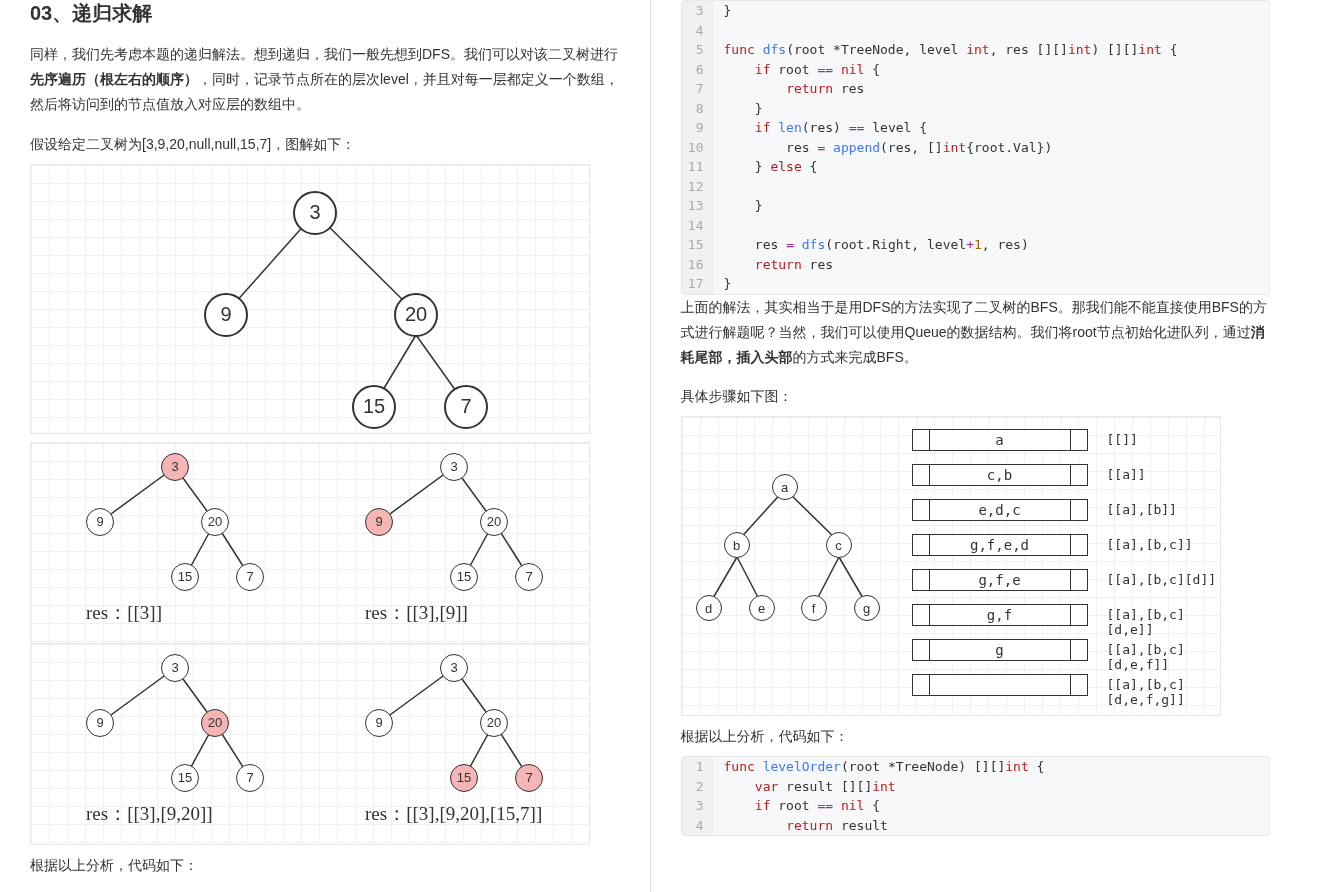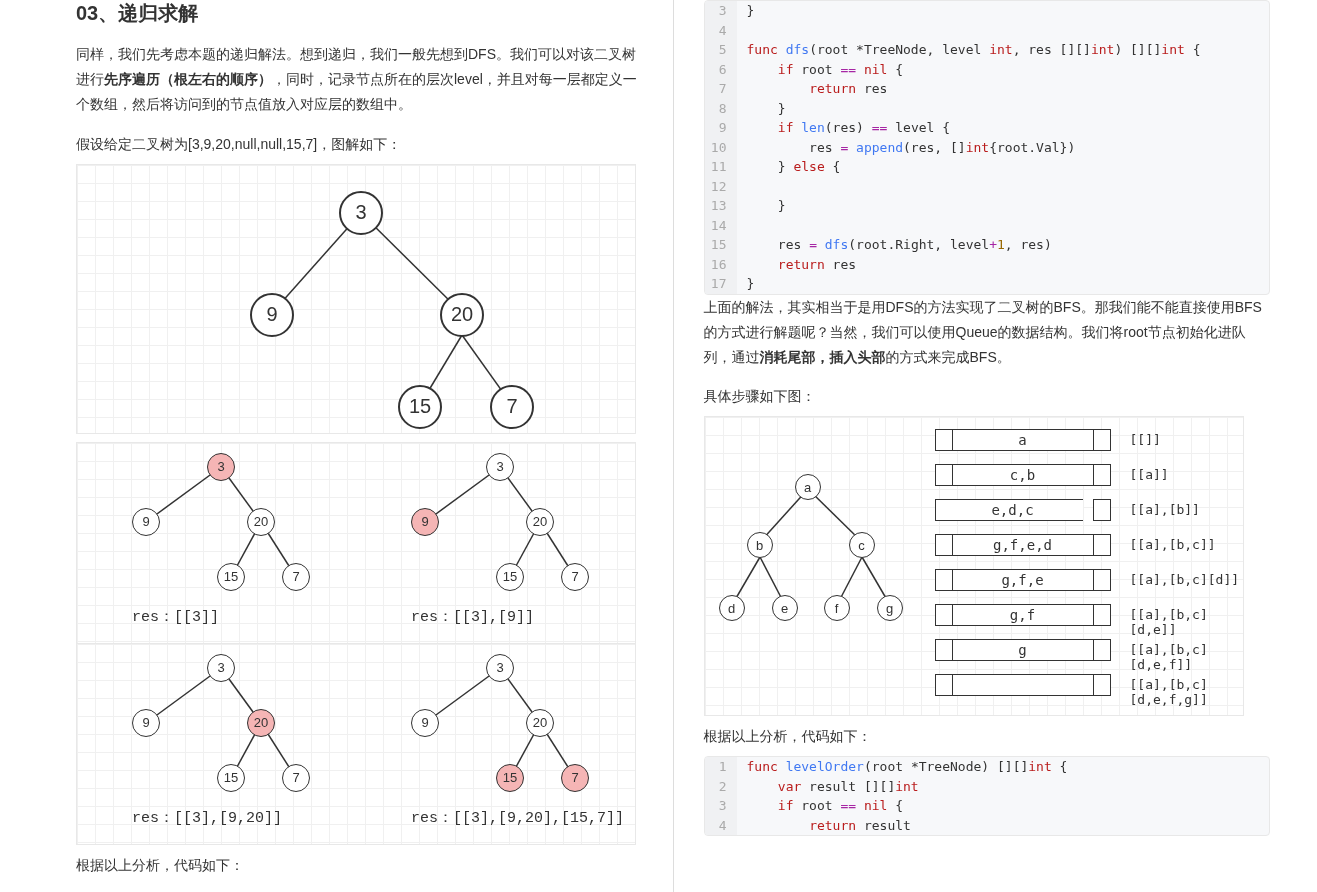--- a/index.html
+++ b/index.html
@@ -1,32 +1,32 @@
 <!DOCTYPE html>
 <html><head>
 <meta charset="utf-8">
 <style>
   * { box-sizing: border-box; margin: 0; padding: 0; }
   body { font-family: -apple-system, "PingFang SC", "Microsoft YaHei", sans-serif; font-size: 14px; color: #333; background: #fff; }
-  .page { display: flex; width: 1300px; height: 892px; padding-left: 46px; }
+  .page { display: flex; width: 1300px; height: 892px; }
   .col { flex: 1; padding: 0 30px; overflow: hidden; }
   .divider { width: 1px; background: #ddd; }
   h2 { font-size: 20px; font-weight: bold; margin-bottom: 15px; }
   .para { line-height: 1.8; margin-bottom: 18px; }
   .bold { font-weight: bold; }
   .caption { margin: 12px 0 10px 0; }
   .grid-bg { background-image: linear-gradient(#f0f0f0 1px, transparent 1px), linear-gradient(90deg, #f0f0f0 1px, transparent 1px); background-size: 18px 18px; border: 1px solid #e8e8e8; }
   .tree-main { width: 560px; height: 270px; position: relative; margin-bottom: 8px; }
   .node { position: absolute; width: 44px; height: 44px; border: 2px solid #333; border-radius: 50%; background: #fff; display: flex; align-items: center; justify-content: center; font-size: 20px; font-weight: 500; z-index: 2; }
   .small-trees { width: 560px; }
   .tree-row { display: flex; gap: 0; }
   .tree-cell { flex: 1; height: 200px; position: relative; }
   .snode { position: absolute; width: 28px; height: 28px; border: 1.5px solid #333; border-radius: 50%; background: #fff; display: flex; align-items: center; justify-content: center; font-size: 13px; z-index: 2; }
   .snode.hl { background: #f5b5b5; }
-  .res-label { font-family: Liberation Mono, monospace; font-size: 15px; padding: 8px 0 12px 55px; }
+  .res-label { font-family: Liberation Serif, serif; font-size: 19px; padding: 8px 0 12px 55px; }
   svg.edges { position: absolute; top: 0; left: 0; width: 100%; height: 100%; z-index: 1; }
   svg line { stroke: #333; stroke-width: 1.5; }
   .code-block { background: #f7f8fa; border: 1px solid #e8e8e8; border-radius: 4px; font-family: Consolas, Monaco, monospace; font-size: 13px; overflow: hidden; }
   .code-line { display: flex; line-height: 1.5; }
   .lineno { width: 32px; text-align: right; padding-right: 10px; color: #aaa; user-select: none; background: #f0f1f3; }
   .code-txt { padding-left: 10px; white-space: pre; }
   .kw { color: #b91c1c; }
   .fn { color: #4078f2; }
   .op { color: #a626a4; }
   .num { color: #986801; }
@@ -217,21 +217,21 @@
       <div id="queue-boxes">
           <div class="queue-box" style="left: 230px; top: 12px; width: 18px; height: 22px;"></div>
           <div class="queue-box" style="left: 248px; top: 12px; width: 140px; height: 22px; border-left: none; border-right: none;">a</div>
           <div class="queue-box" style="left: 388px; top: 12px; width: 18px; height: 22px;"></div>
           <div class="res-text" style="left: 425px; top: 15px;">[[]]</div>
           <div class="queue-box" style="left: 230px; top: 47px; width: 18px; height: 22px;"></div>
           <div class="queue-box" style="left: 248px; top: 47px; width: 140px; height: 22px; border-left: none; border-right: none; text-align: center;">c,b</div>
           <div class="queue-box" style="left: 388px; top: 47px; width: 18px; height: 22px;"></div>
           <div class="res-text" style="left: 425px; top: 50px;">[[a]]</div>
           <div class="queue-box" style="left: 230px; top: 82px; width: 18px; height: 22px;"></div>
-          <div class="queue-box" style="left: 238px; top: 82px; width: 140px; height: 22px; border-left: none; border-right: none;">e,d,c</div>
+          <div class="queue-box" style="left: 248px; top: 82px; width: 140px; height: 22px; border-left: none; border-right: none;">e,d,c</div>
           <div class="queue-box" style="left: 388px; top: 82px; width: 18px; height: 22px;"></div>
           <div class="res-text" style="left: 425px; top: 85px;">[[a],[b]]</div>
           <div class="queue-box" style="left: 230px; top: 117px; width: 18px; height: 22px;"></div>
           <div class="queue-box" style="left: 248px; top: 117px; width: 140px; height: 22px; border-left: none; border-right: none;">g,f,e,d</div>
           <div class="queue-box" style="left: 388px; top: 117px; width: 18px; height: 22px;"></div>
           <div class="res-text" style="left: 425px; top: 120px;">[[a],[b,c]]</div>
           <div class="queue-box" style="left: 230px; top: 152px; width: 18px; height: 22px;"></div>
           <div class="queue-box" style="left: 248px; top: 152px; width: 140px; height: 22px; border-left: none; border-right: none;">g,f,e</div>
           <div class="queue-box" style="left: 388px; top: 152px; width: 18px; height: 22px;"></div>
           <div class="res-text" style="left: 425px; top: 155px;">[[a],[b,c][d]]</div>

